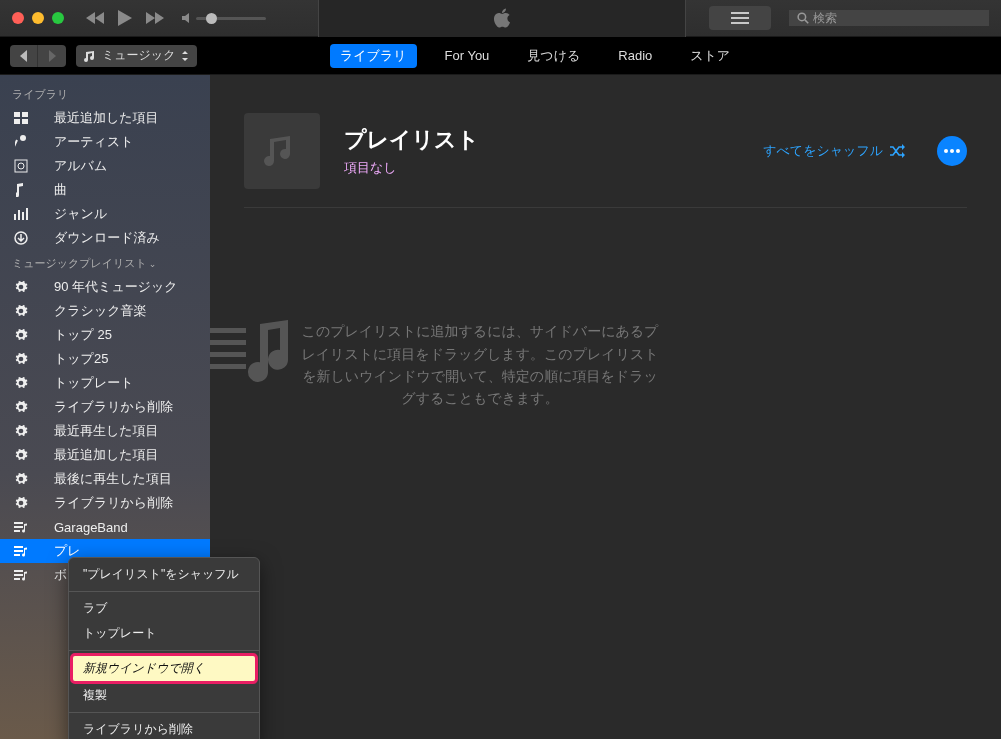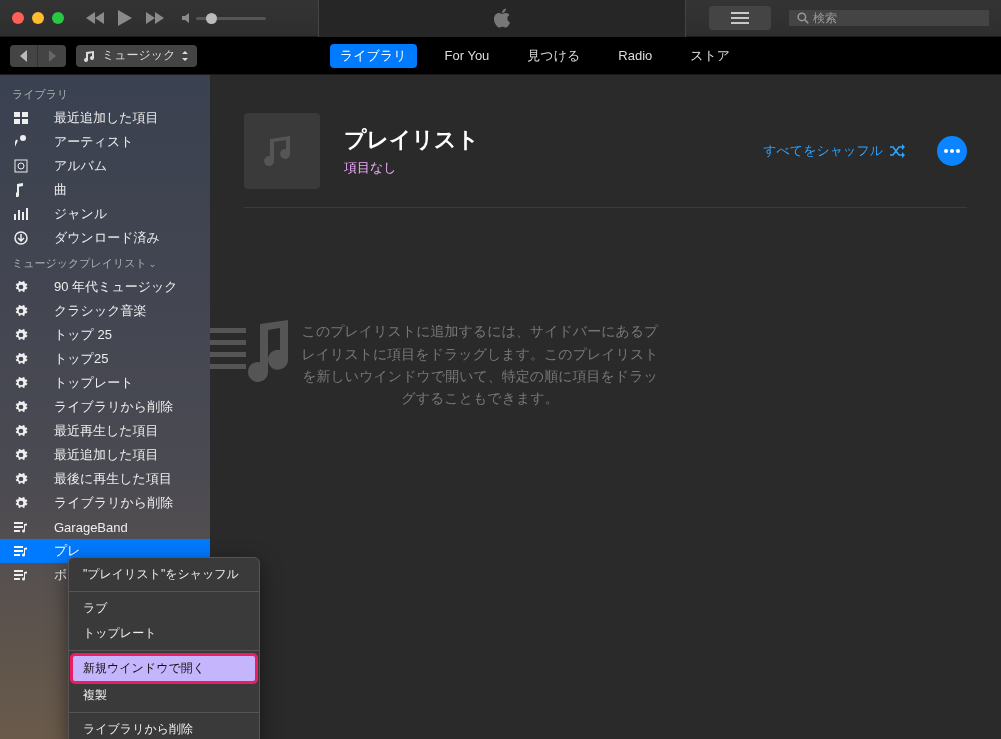--- a/index.html
+++ b/index.html
@@ -166,27 +166,28 @@
   box-shadow: 0 6px 20px rgba(0,0,0,0.5);
   padding: 4px 0;
   z-index: 100;
 }
 .ctx-item {
   padding: 4px 14px;
   font-size: 12px;
   color: #eee;
 }
 .ctx-item.highlight {
-  background: #c4b5fd;
+  background: #fef9c3;
   color: #111;
   outline: 3px solid #e91e63;
   outline-offset: -1px;
   border-radius: 3px;
   margin: 1px 3px;
   padding: 5px 11px;
+  font-style: italic;
 }
 .ctx-sep { height: 1px; background: #555; margin: 4px 0; }
 </style>
 </head>
 <body>
 
 <div class="titlebar">
   <div class="traffic">
     <div class="tl red"></div>
     <div class="tl yellow"></div>

